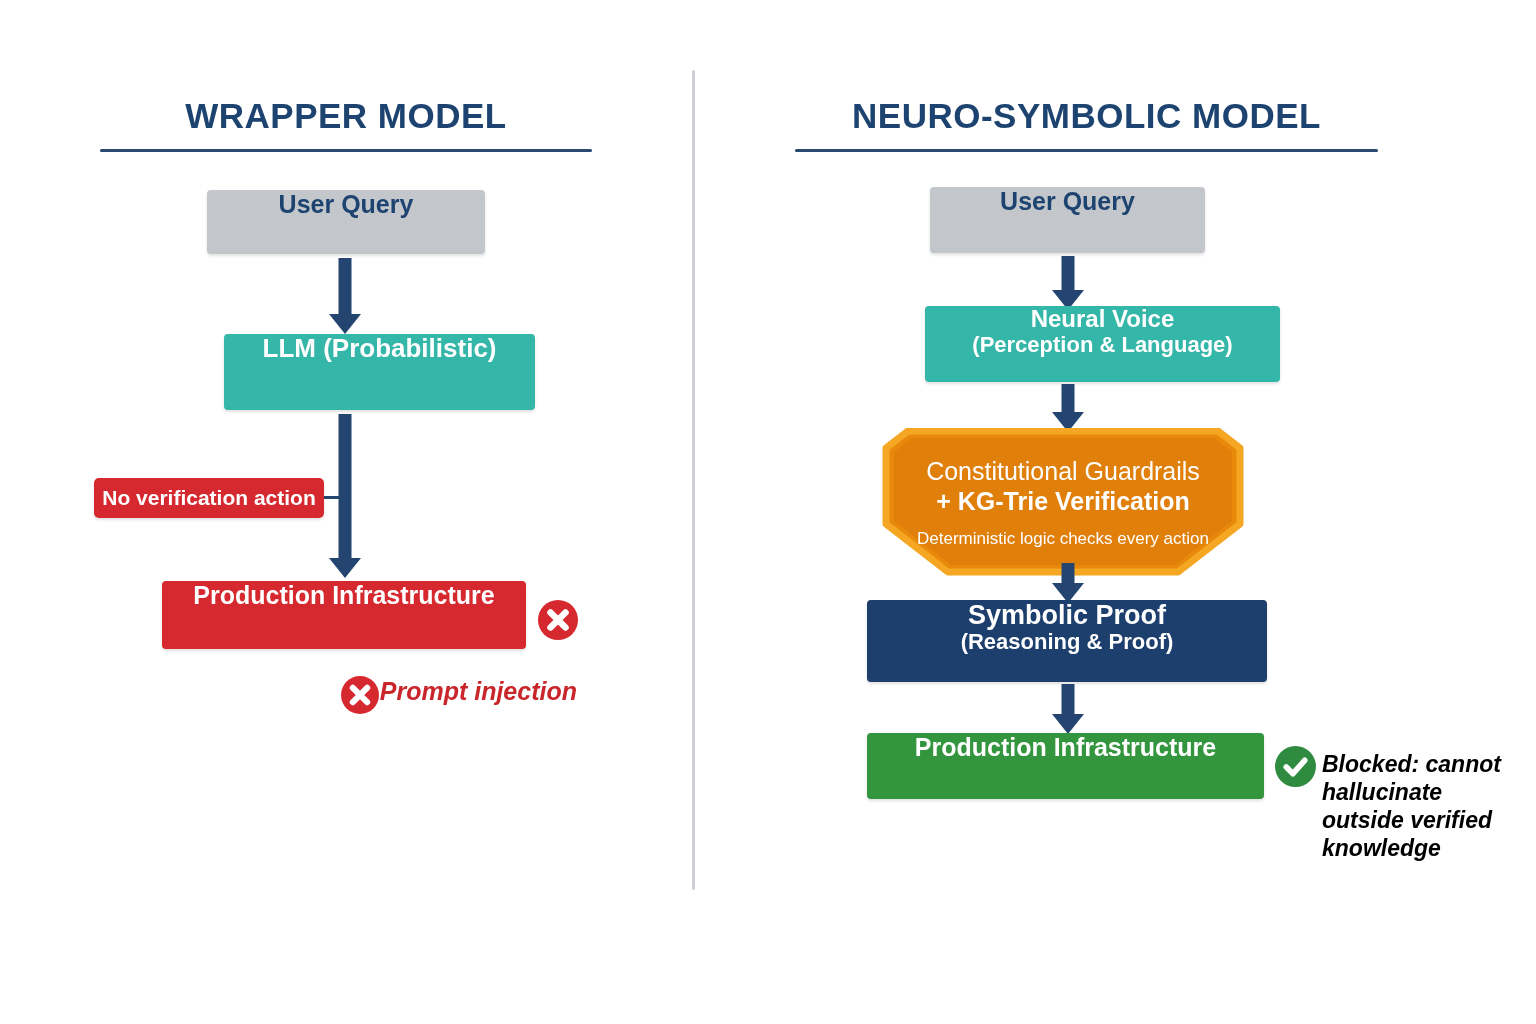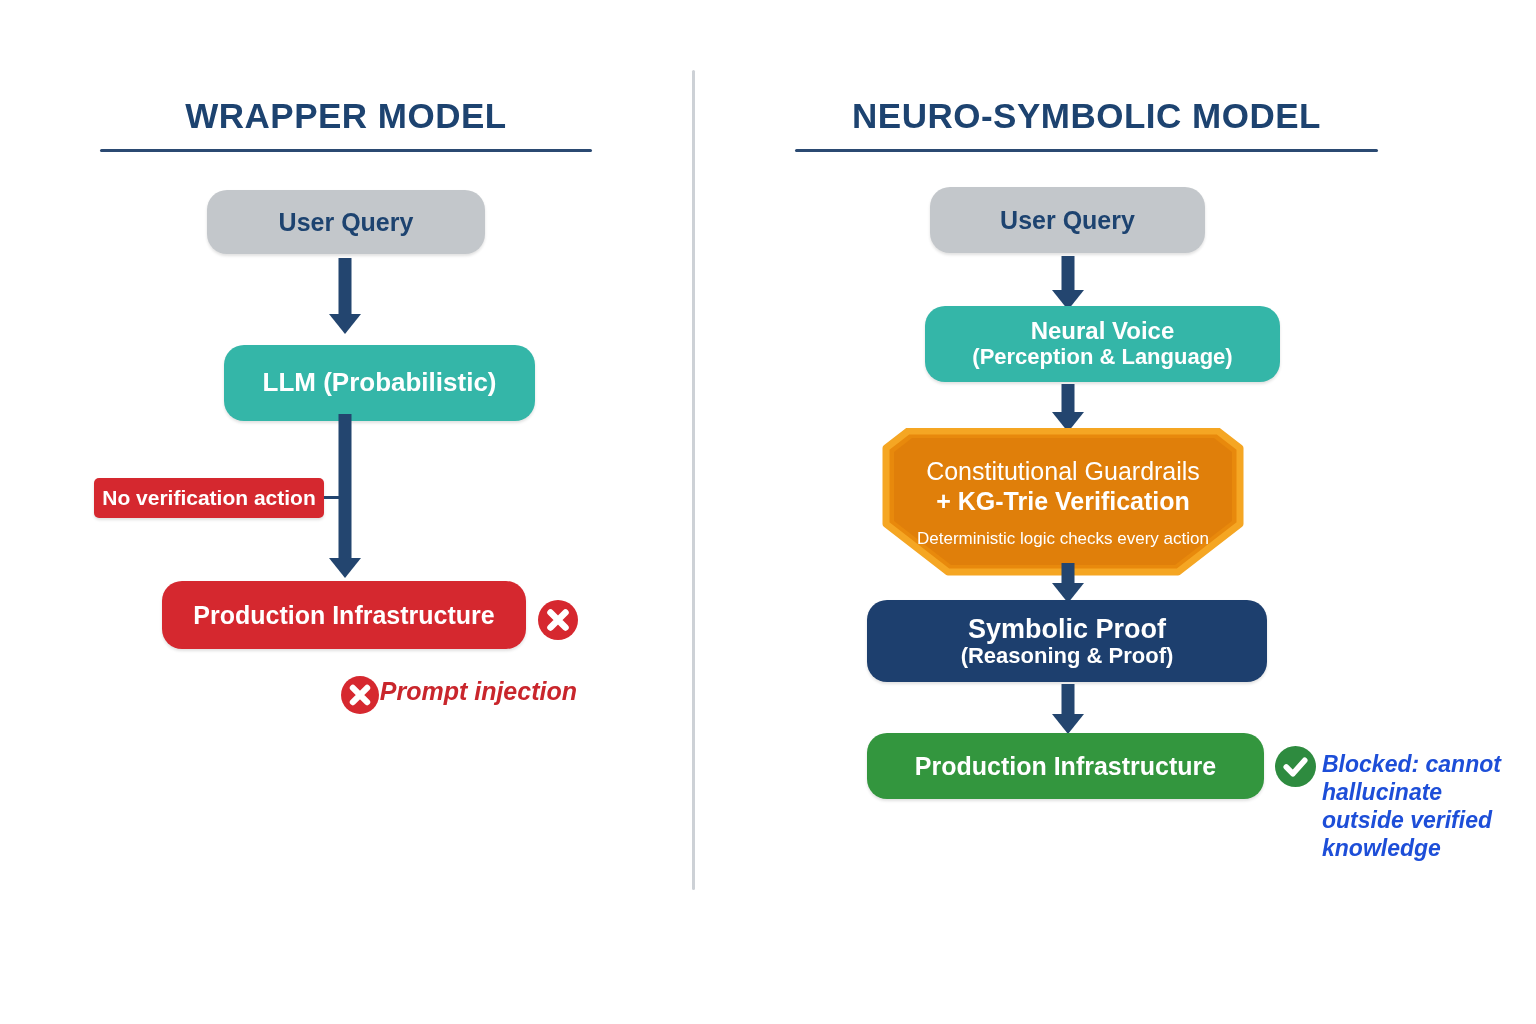--- a/index.html
+++ b/index.html
@@ -28,25 +28,24 @@
     text-align:center;
     white-space:nowrap;
   }
   .title-rule{
     position:absolute;height:3px;background:#2b4a72;border-radius:2px;
   }
 
   
   .node{
     position:absolute;
-    border-radius:20px;
+    border-radius:4px;
     display:flex;
     flex-direction:column;
     align-items:center;
-    justify-content:center;
     text-align:center;
     box-sizing:border-box;
     box-shadow:0 2px 3px rgba(0,0,0,0.12);
   }
   .node .l1{font-weight:bold;line-height:1.12;}
   .node .l2{font-weight:bold;line-height:1.12;}
 
   .node-grey{background:#c3c7cb;color:#1d4370;}
   .node-teal{background:#34b6a8;color:#ffffff;margin-left:36px;}
   .node-red {background:#d5282f;color:#ffffff;}
@@ -94,42 +93,42 @@
   .icon-circle{position:absolute;}
 
   
   .annot{
     position:absolute;
     font-style:italic;
     font-weight:bold;
     line-height:1.22;
   }
   .annot-red{color:#c9262c;font-size:25px;text-align:right;}
-  .annot-green{color:#1d4ed8;font-size:23px;text-align:left;}
+  .annot-green{color:#000000;font-size:23px;text-align:left;}
 </style>
 </head>
 <body>
 
 <div id="stage">
 
   <div class="divider"></div>
 
   <div class="col-title" style="left:100px;top:96px;width:492px;">WRAPPER MODEL</div>
   <div class="title-rule" style="left:100px;top:149px;width:492px;"></div>
 
   <div class="node node-grey" style="left:207px;top:190px;width:278px;height:64px;">
     <div class="l1" style="font-size:25px;">User Query</div>
   </div>
 
   <div class="arrow" style="left:312px;top:258px;width:66px;height:76px;">
     <div class="shaft" style="height:58px;"></div>
     <div class="head"></div>
   </div>
 
-  <div class="node node-teal" style="left:188px;top:345px;width:311px;height:76px;">
+  <div class="node node-teal" style="left:188px;top:334px;width:311px;height:76px;">
     <div class="l1" style="font-size:26px;">LLM (Probabilistic)</div>
   </div>
 
   <div class="arrow" style="left:312px;top:414px;width:66px;height:164px;">
     <div class="shaft" style="height:146px;"></div>
     <div class="head"></div>
   </div>
 
   <div class="badge" style="left:94px;top:478px;width:230px;height:40px;font-size:21px;">
     <span>No verification action</span>

